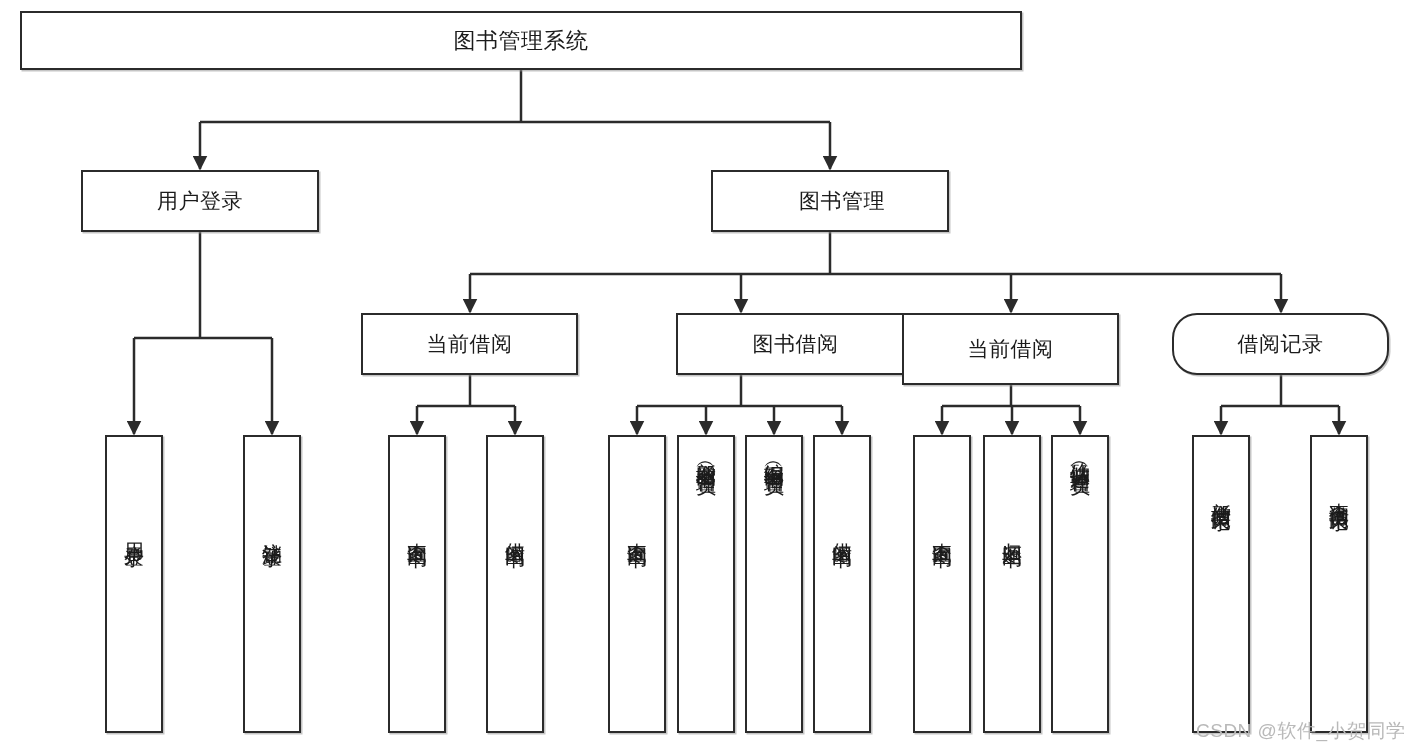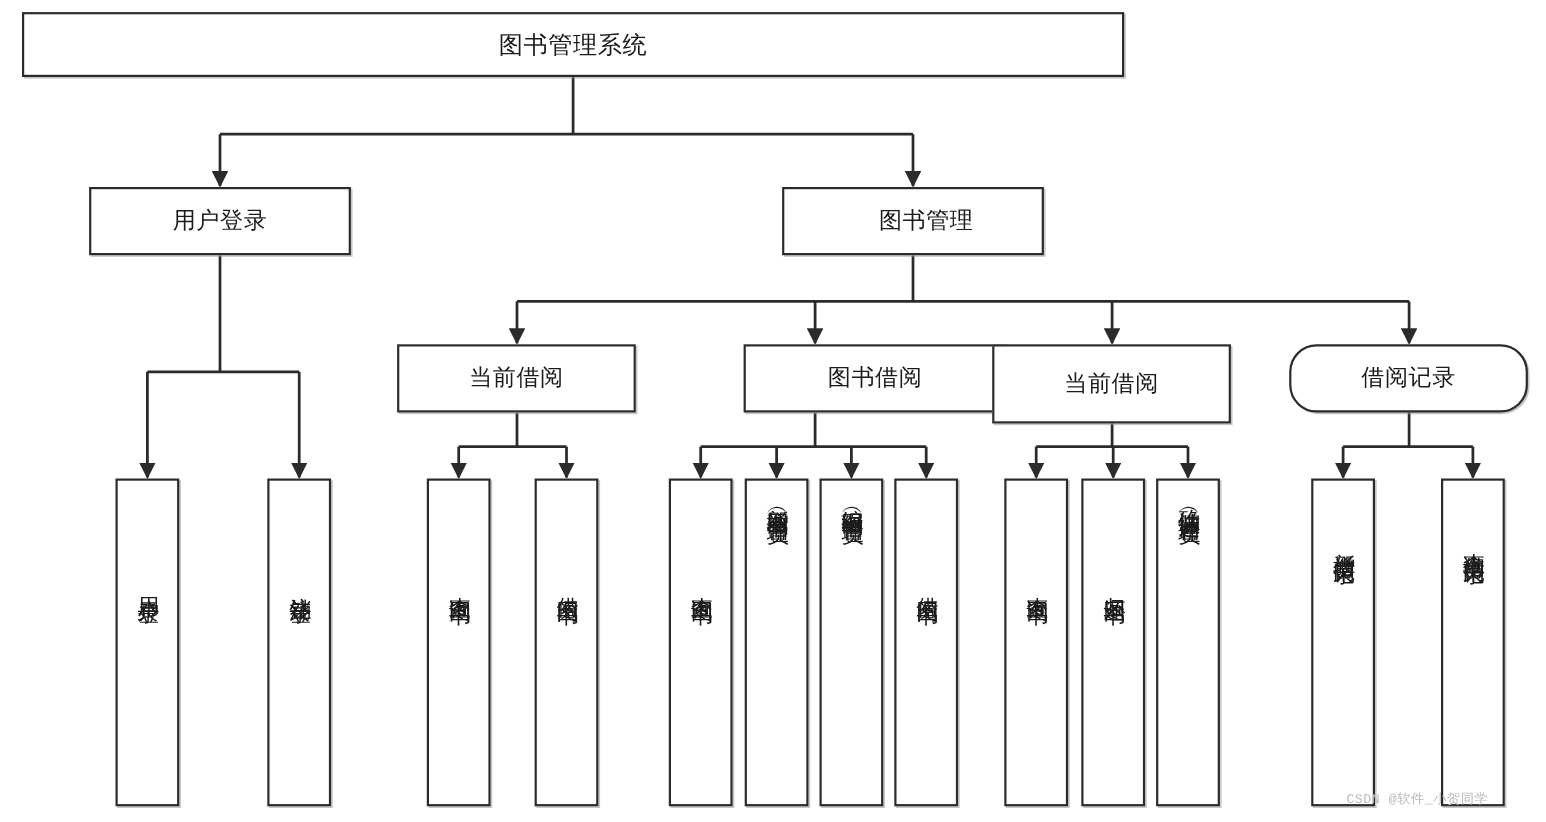--- a/index.html
+++ b/index.html
@@ -59,26 +59,25 @@
     writing-mode: vertical-rl;
     text-orientation: upright;
     font-size: 20px;
     line-height: 1.16;
     letter-spacing: 2px;
     white-space: nowrap;
     text-align: start;
   }
   .watermark {
     position: absolute;
-    font-size: 12px;
+    font-size: 19px;
     color: #b9b9b9;
     white-space: nowrap;
     letter-spacing: 0.5px;
-    font-family: Liberation Mono, monospace;
-    margin-left: 28px;
+    font-family: Liberation Sans, sans-serif;
   }
 </style>
 </head>
 <body>
 
 <div id="canvas">
 
   <svg class="edges" viewBox="0 0 1405 747" xmlns="http://www.w3.org/2000/svg">
     <defs>
       <marker id="arrow" viewBox="0 0 10 10" refX="9" refY="5" markerWidth="6" markerHeight="6" orient="auto-start-reverse">

